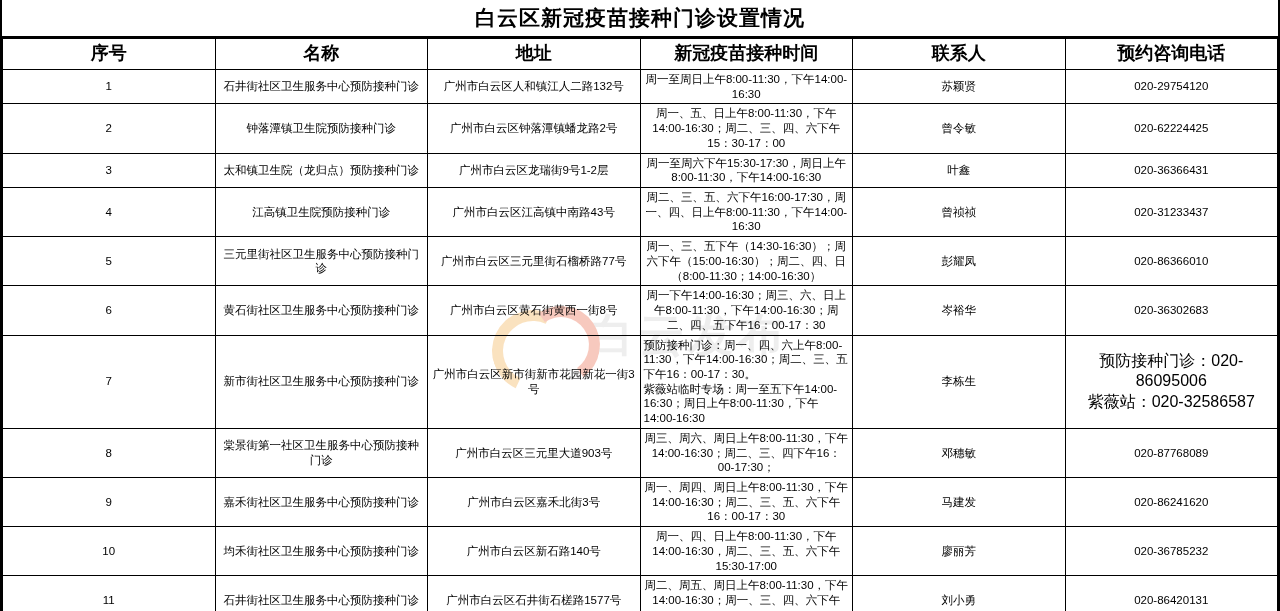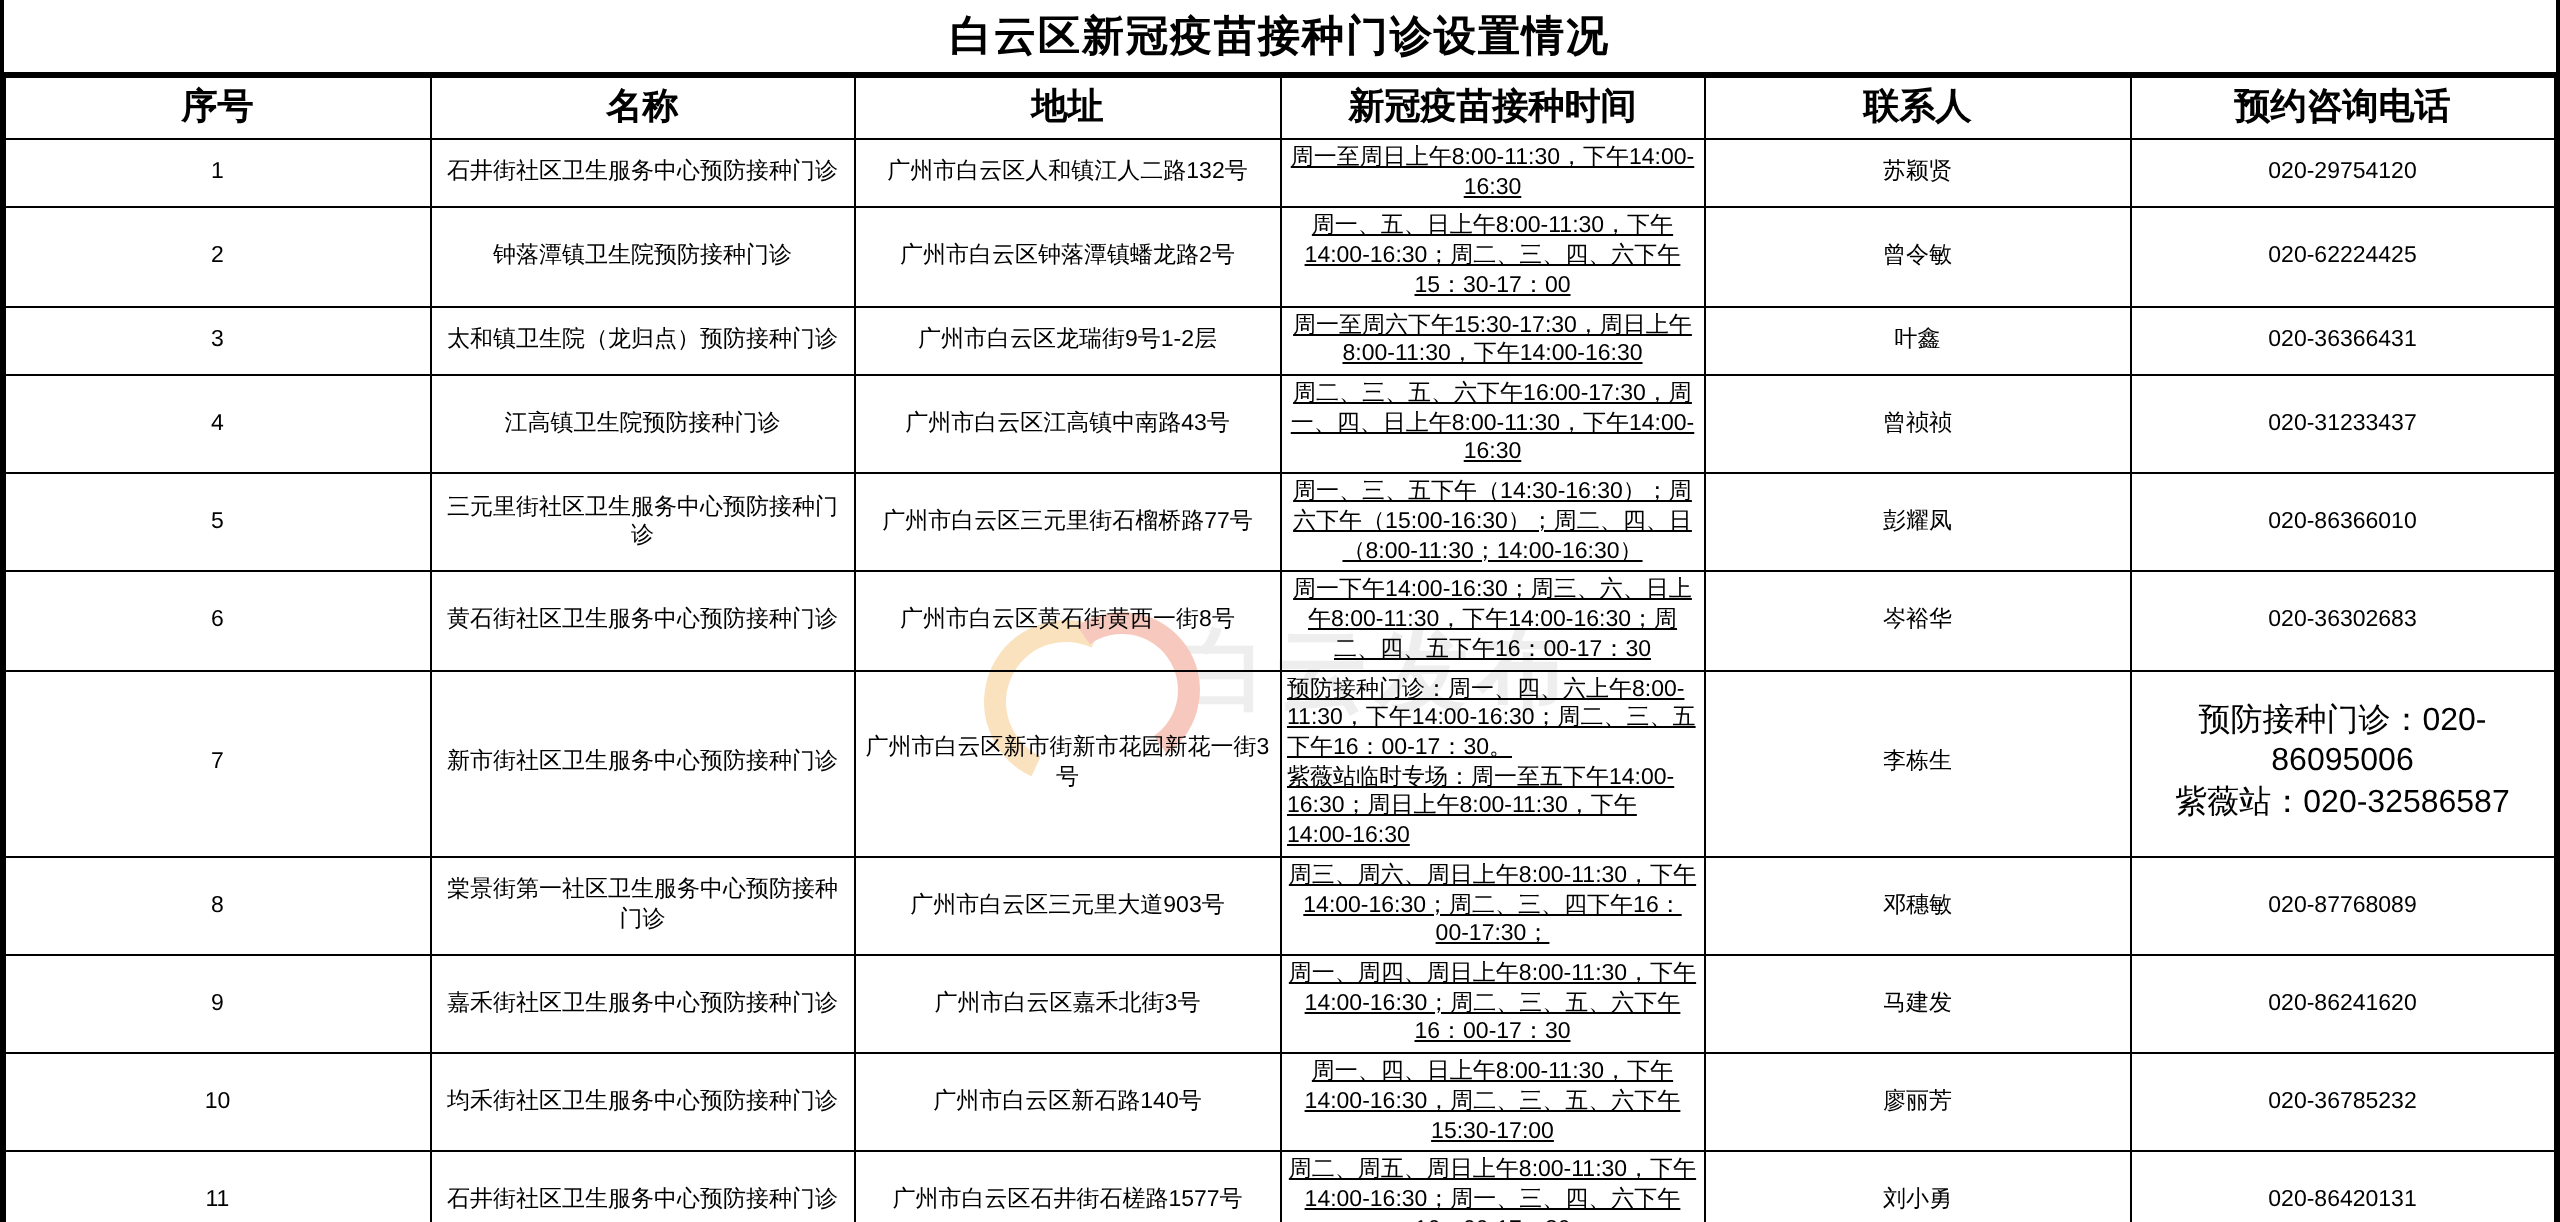--- a/index.html
+++ b/index.html
@@ -104,21 +104,21 @@
   }
   table.main thead th {
     font-weight: bold;
     text-align: center;
     font-size: 18px;
     height: 26px;
   }
   td.c-no { text-align: center; width: 30px; }
   td.c-name { text-align: center; width: 140px; }
   td.c-addr { text-align: center; width: 205px; }
-  td.c-time { text-align: center; width: 625px; padding-left: 5px; padding-right: 5px; text-decoration: underline; }
+  td.c-time { text-align: center; width: 625px; padding-left: 5px; padding-right: 5px; }
   td.c-person { text-align: center; width: 50px; }
   td.c-phone { text-align: center; width: 150px; }
   .row-h-1 { height: 31px; }
   .row-h-2 { height: 29px; }
   .small-line { display: block; }
 </style>
 </head>
 <body>
 
 <div class="page">

